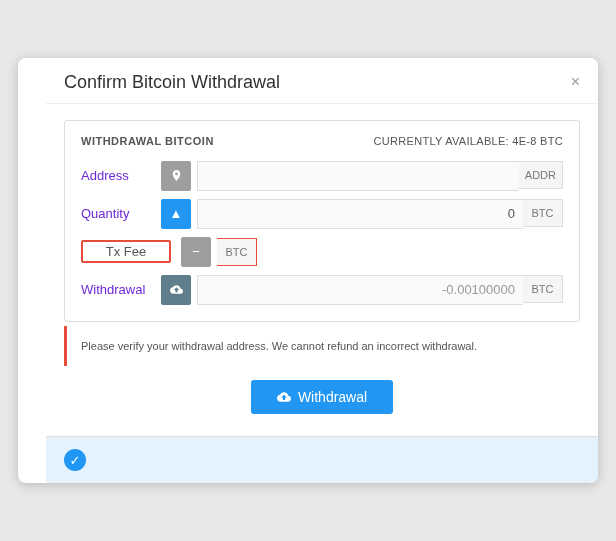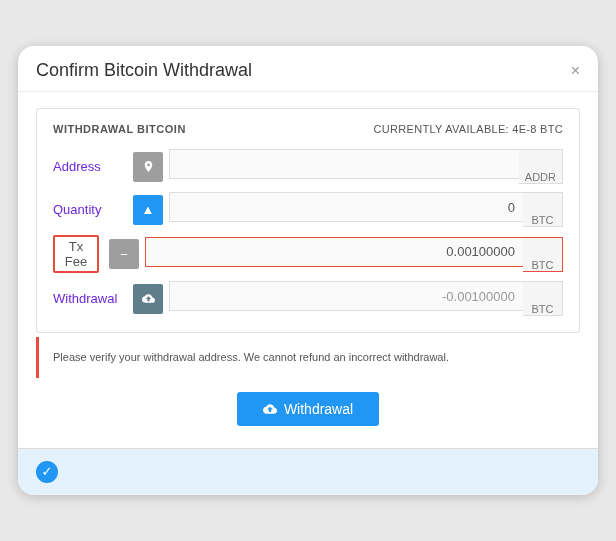--- a/index.html
+++ b/index.html
@@ -7,24 +7,25 @@
       font-family: Arial, sans-serif;
       background: #e8e8e8;
       display: flex;
       align-items: center;
       justify-content: center;
       width: 616px;
       min-height: 541px;
     }
     .dialog {
       background: #fff;
-      border-radius: 16px;
+      border-radius: 8px;
       width: 580px;
       box-shadow: 0 2px 12px rgba(0,0,0,0.2);
       overflow: hidden;
+      padding-left: 28px;
     }
     .dialog-header {
       padding: 14px 18px 10px 18px;
       display: flex;
       align-items: center;
       justify-content: space-between;
       border-bottom: 1px solid #eee;
     }
     .dialog-title {
       font-size: 18px;
@@ -117,27 +118,27 @@
       color: #555;
       text-align: right;
       background: #fafafa;
       outline: none;
     }
     .row-input.highlighted {
       border: 1px solid #e74c3c;
       border-right: none;
     }
     .row-unit {
-      height: 35px;
+      height: 28px;
       min-width: 40px;
       border: 1px solid #ddd;
       border-left: none;
       background: #f5f5f5;
       display: flex;
-      align-items: flex-end;
+      align-items: center;
       justify-content: center;
       font-size: 11px;
       color: #777;
       padding: 0 6px;
     }
     .row-unit.highlighted {
       border: 1px solid #e74c3c;
       border-left: none;
     }
     .tx-fee-row .row-label {
@@ -235,24 +236,23 @@
       <div class="form-row">
         <span class="row-label">Quantity</span>
         <button class="row-icon-btn blue">▲</button>
         <div class="row-input-group">
           <input class="row-input" type="text" value="0" style="">
           <div class="row-unit">BTC</div>
         </div>
       </div>
 
       <div class="form-row tx-fee-row">
-        <span class="row-label" style="border: 2px solid #e74c3c; padding: 2px 4px; font-size: 13px; color: #555; width: 46px; text-align: center; flex-shrink: 0;">Tx Fee</span>
+        <span class="row-label" style="border: 2px solid #e74c3c; padding: 2px 4px; font-size: 13px; color: #555; width: 90px; text-align: center; flex-shrink: 0;">Tx Fee</span>
         <button class="row-icon-btn gray" style="margin-left: 10px;">−</button>
         <div class="row-input-group">
-          <input class="row-input highlighted" type="text" value="0.00100000" style="border-top: 1px solid rgb(231, 76, 60); border-bottom: 1px solid rgb(231, 76, 60); border-left: 1px solid rgb(231, 76, 60); border-image: initial; border-right: none;">
           <div class="row-unit highlighted" style="border: 1px solid #e74c3c; border-left: none;">BTC</div>
         </div>
       </div>
 
       <div class="form-row">
         <span class="row-label">Withdrawal</span>
         <button class="row-icon-btn dark">
           <svg width="13" height="13" viewBox="0 0 24 24" fill="white">
               <path d="M19.35 10.04C18.67 6.59 15.64 4 12 4 9.11 4 6.6 5.64 5.35 8.04 2.34 8.36 0 10.91 0 14c0 3.31 2.69 6 6 6h13c2.76 0 5-2.24 5-5 0-2.64-2.05-4.78-4.65-4.96zM14 13v4h-4v-4H7l5-5 5 5h-3z"></path>
             </svg>

